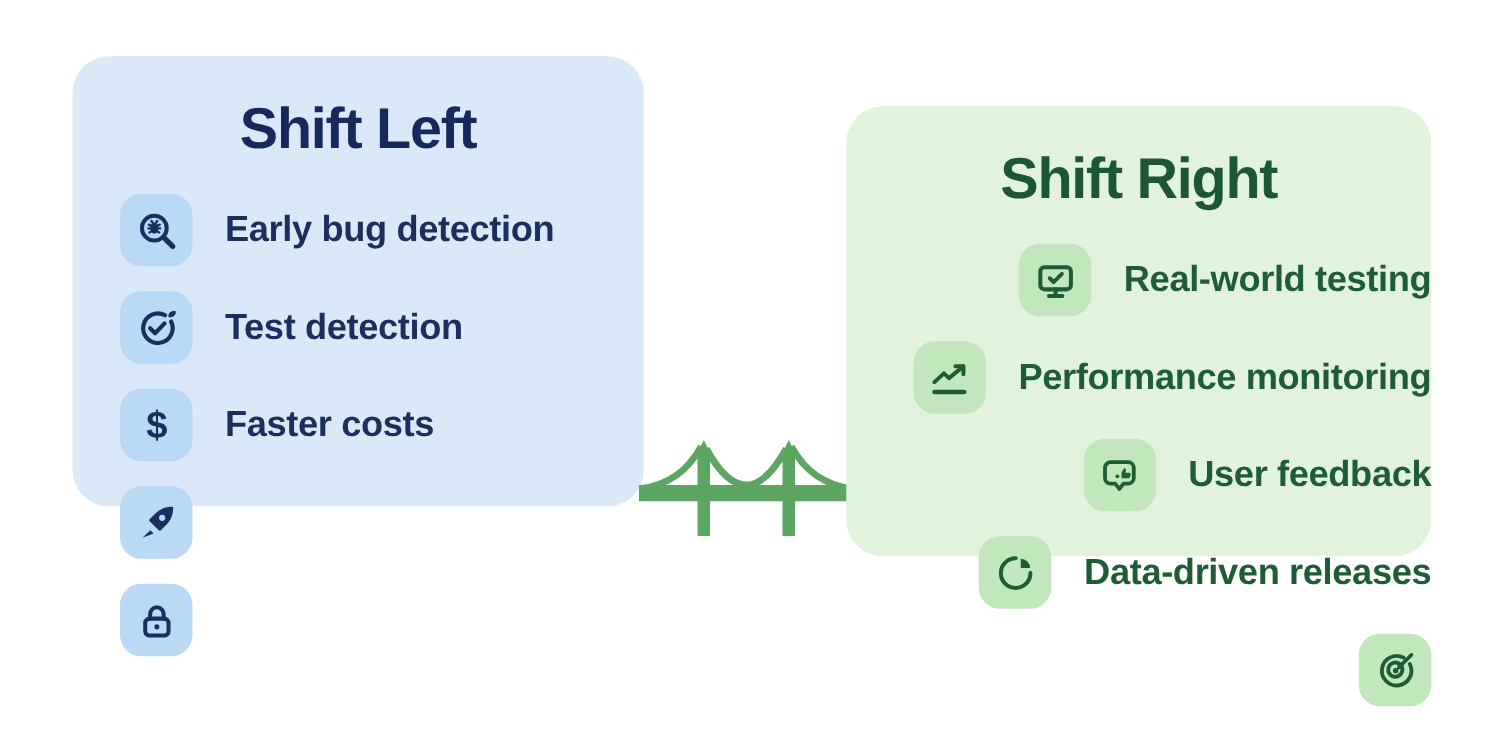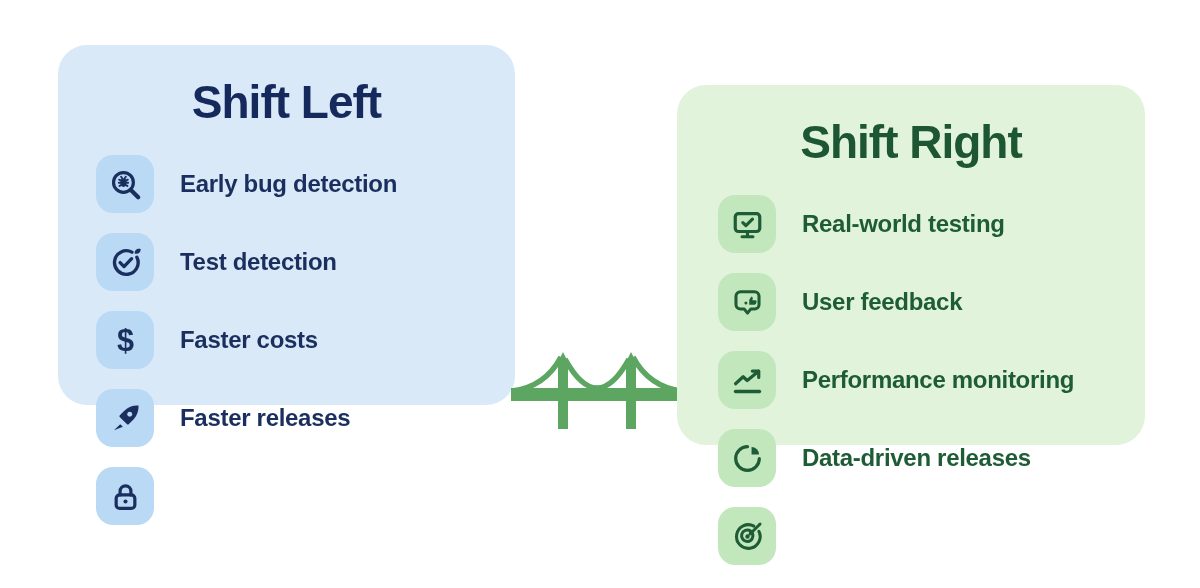--- a/index.html
+++ b/index.html
@@ -11,28 +11,28 @@
   .panel{position:absolute;top:45px;height:360px;border-radius:29px;box-sizing:border-box;}
   .panel-left{left:58px;width:457px;background:var(--left-panel-bg);}
   .panel-right{left:677px;width:468px;background:var(--right-panel-bg);margin-top:40px;}
   .panel-title{
     text-align:center;margin:30px 0 0 0;font-size:46px;font-weight:700;
     letter-spacing:-1px;line-height:1.2;
   }
   .panel-left .panel-title{color:var(--left-title);}
   .panel-right .panel-title{color:var(--right-title);}
   .items{margin:25px 0 0 38px;display:flex;flex-direction:column;gap:20px;}
-  .panel-right .items{margin-left:41px;}
+  .panel-right .items{margin-left:41px;align-items:flex-end;}
   .item{display:flex;align-items:center;gap:26px;}
   .tile{width:58px;height:58px;border-radius:17px;flex:0 0 58px;
     display:flex;align-items:center;justify-content:center;}
   .panel-left .tile{background:var(--left-tile-bg);color:var(--left-text);}
   .panel-right .tile{background:var(--right-tile-bg);color:var(--right-text);}
   .tile svg{width:35px;height:35px;display:block;}
-  .label{font-size:24px;font-weight:600;letter-spacing:-0.3px;}
+  .label{font-size:29px;font-weight:600;letter-spacing:-0.3px;}
   .panel-left .label{color:var(--left-text);}
   .panel-right .label{color:var(--right-text);}
   .bridge{position:absolute;left:511px;top:349px;width:172px;height:80px;
     color:var(--bridge-green);}
   .bridge svg{width:100%;height:100%;display:block;}
   .cutout{fill:var(--left-tile-bg);}
 </style>
 </head>
 <body>
 
@@ -73,21 +73,20 @@
     </div>
 
     <div class="item">
       <span class="tile">
         <svg viewBox="0 0 24 24" fill="none">
           <path d="M20.9 3.1 C17.2 2.9 13.7 4.2 11.2 6.7 L8.1 9.8 C7.7 10.2 7.8 10.7 8.2 11.1 L12.9 15.8 C13.3 16.2 13.8 16.3 14.2 15.9 L17.3 12.8 C19.8 10.3 21.1 6.8 20.9 3.1 Z" fill="currentColor"></path>
           <circle class="cutout" cx="14.9" cy="9.1" r="1.7"></circle>
           <path d="M8.4 15.9 L4.1 20 L10.2 17.7 Z" fill="currentColor"></path>
         </svg>
       </span>
-      <span class="label">Faster releases</span>
     </div>
 
     <div class="item">
       <span class="tile">
         <svg viewBox="0 0 24 24" fill="none" stroke="currentColor" stroke-linecap="round" stroke-linejoin="round">
           <path d="M8.3 10.9 V8.4 a3.7 3.7 0 0 1 7.4 0 V10.9" stroke-width="2.2"></path>
           <rect x="5.6" y="10.9" width="12.8" height="9.3" rx="2.4" stroke-width="2.2"></rect>
           <circle cx="12" cy="15.4" r="1.4" fill="currentColor" stroke="none"></circle>
         </svg>
       </span>
@@ -118,37 +117,37 @@
           <path d="M8.8 10.7 l2.1 2.1 L15.4 8.3" stroke-width="2.2"></path>
           <path d="M12 16.8 V20 M8.3 20.4 H15.7" stroke-width="2.2"></path>
         </svg>
       </span>
       <span class="label">Real-world testing</span>
     </div>
 
     <div class="item">
       <span class="tile">
         <svg viewBox="0 0 24 24" fill="none" stroke="currentColor" stroke-linecap="round" stroke-linejoin="round">
+          <path d="M3.8 14.2 L9 9.4 L11.8 12 L19.6 5.6" stroke-width="2.2"></path>
+          <path d="M15.3 5.5 H19.7 V9.9" stroke-width="2.2"></path>
+          <path d="M3.8 19.6 H20.2" stroke-width="2.4"></path>
+        </svg>
+      </span>
+      <span class="label">Performance monitoring</span>
+    </div>
+
+    <div class="item">
+      <span class="tile">
+        <svg viewBox="0 0 24 24" fill="none" stroke="currentColor" stroke-linecap="round" stroke-linejoin="round">
           <path d="M7.2 4.6 h9.6 a3.1 3.1 0 0 1 3.1 3.1 v5.6 a3.1 3.1 0 0 1 -3.1 3.1 h-2.5 l-2.3 2.9 l-2.3 -2.9 h-2.5 a3.1 3.1 0 0 1 -3.1 -3.1 v-5.6 a3.1 3.1 0 0 1 3.1 -3.1 z" stroke-width="2.1"></path>
           <path d="M13.2 13.5 L13.2 10.1 L14.7 7.8 C15.5 8.05 15.8 8.7 15.6 9.5 L15.3 10.4 L17.3 10.4 C18.1 10.5 18.4 11 18.2 11.7 L17.7 13 C17.5 13.4 17.1 13.5 16.7 13.5 Z" fill="currentColor" stroke="none"></path>
           <circle cx="10.9" cy="12.4" r="1.05" fill="currentColor" stroke="none"></circle>
         </svg>
       </span>
       <span class="label">User feedback</span>
-    </div>
-
-    <div class="item">
-      <span class="tile">
-        <svg viewBox="0 0 24 24" fill="none" stroke="currentColor" stroke-linecap="round" stroke-linejoin="round">
-          <path d="M3.8 14.2 L9 9.4 L11.8 12 L19.6 5.6" stroke-width="2.2"></path>
-          <path d="M15.3 5.5 H19.7 V9.9" stroke-width="2.2"></path>
-          <path d="M3.8 19.6 H20.2" stroke-width="2.4"></path>
-        </svg>
-      </span>
-      <span class="label">Performance monitoring</span>
     </div>
 
     <div class="item">
       <span class="tile">
         <svg viewBox="0 0 24 24" fill="none" stroke="currentColor" stroke-linecap="round" stroke-linejoin="round">
           <path d="M12 3.9 A8.1 8.1 0 1 0 20.1 12" stroke-width="2.2"></path>
           <path d="M14.8 9.2 L14.8 4.1 A5.1 5.1 0 0 1 19.9 9.2 Z" fill="currentColor" stroke="none"></path>
         </svg>
       </span>
       <span class="label">Data-driven releases</span>

